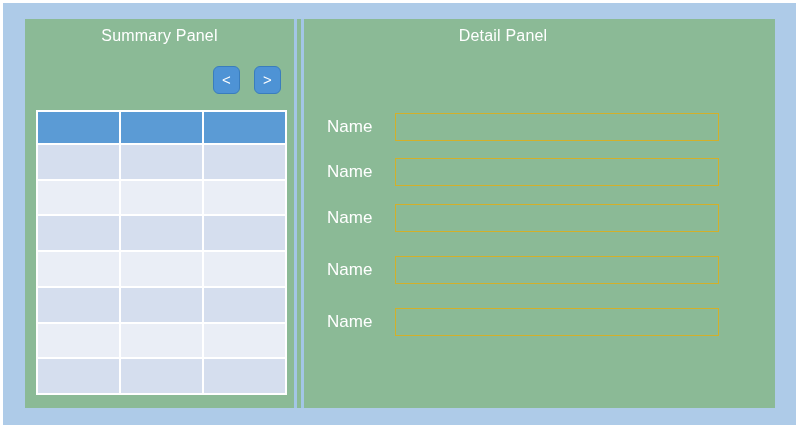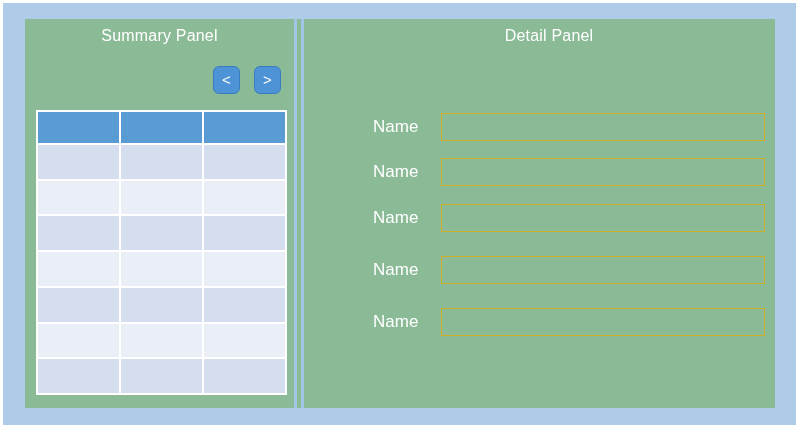--- a/index.html
+++ b/index.html
@@ -18,21 +18,21 @@
     background: var(--background-blue, #aecbe8);
   }
   .main {
     position: absolute;
     left: 22px; top: 16px;
     width: 750px; height: 389px;
     background: var(--panel-green, #8bba96);
   }
   .panel { position: absolute; top: 0; height: 100%; }
   .panel-left  { left: 0; width: 269px; }
-  .panel-right { left: 279px; width: 398px; margin-left: 46px; }
+  .panel-right { left: 279px; width: 398px; }
   .splitter {
     position: absolute;
     left: 269px; top: 0;
     width: 10px; height: 100%;
     box-sizing: border-box;
     border-left: 3px solid var(--splitter-blue, #a3c6e6);
     border-right: 3px solid var(--splitter-blue, #a3c6e6);
     cursor: col-resize;
   }
   .panel-title {

